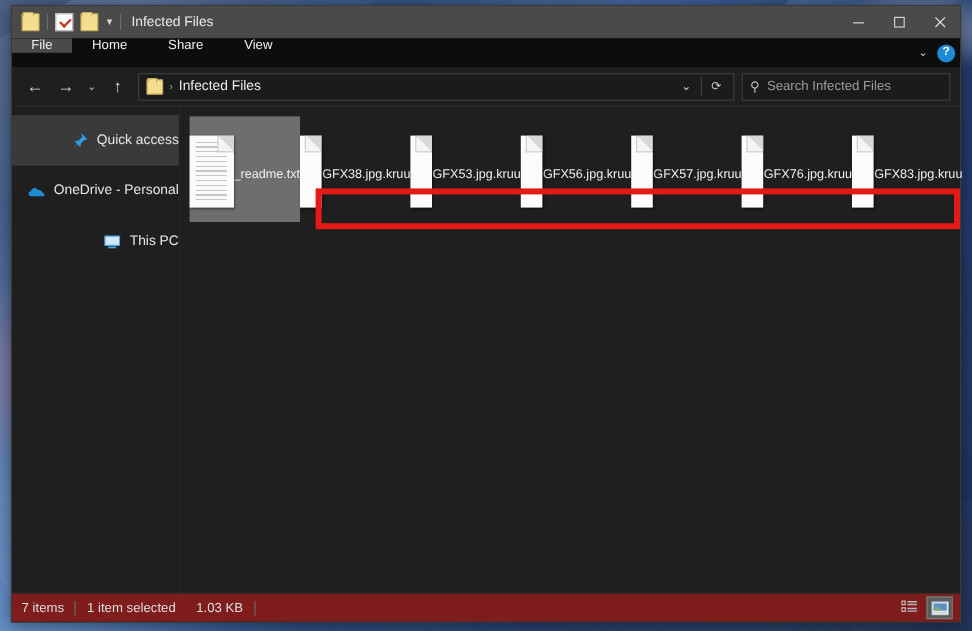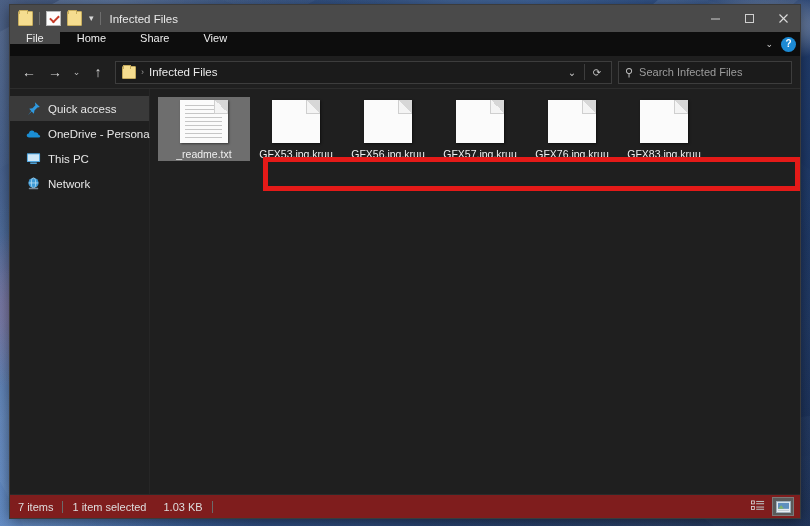--- a/index.html
+++ b/index.html
@@ -216,49 +216,49 @@
     border-top: 1px solid #2d2d2d;
   }
   #navpane {
     width: 140px;
     flex: 0 0 140px;
     background: #1f1f1f;
     padding-top: 7px;
     border-right: 1px solid #262626;
   }
   .navitem {
-    height: 25px;
+    height: 42px;
     display: flex; align-items: center;
     padding-left: 16px;
     color: #e6e6e6;
     font-size: 11.5px;
     gap: 7px;
     white-space: nowrap;
+    justify-content: flex-end;
   }
   .navitem.selected { background: #3a3a3a; }
   .navicon { width: 15px; height: 15px; flex: 0 0 15px; position: relative; }
   .navicon svg { display: block; }
 
   #content {
     flex: 1 1 auto;
     background: #1f1f1f;
     position: relative;
     padding: 8px 0 0 8px;
     min-width: 0;
   }
   #tilegrid {
     display: flex;
     align-items: flex-start;
     gap: 0;
   }
   .tile {
     width: 92px;
-    height: 64px;
-    display: flex;
-    flex-direction: column;
+    height: 88px;
+    display: flex;
     align-items: center;
     justify-content: flex-start;
     padding-top: 3px;
   }
   .tile.selected { background: #6e6e6e; }
   .doc {
     width: 48px; height: 60px;
     position: relative;
     background: #fbfbfb;
     box-shadow: 1px 1px 2px rgba(0,0,0,0.5);
@@ -434,45 +434,41 @@
           <span class="navicon">
             <svg width="15" height="15" viewBox="0 0 16 16">
               <rect x="1" y="2.5" width="14" height="9.2" rx="0.6" fill="#4fa6e0"></rect>
               <rect x="2" y="3.5" width="12" height="7.2" fill="#cfe7f7"></rect>
               <rect x="4.5" y="12.2" width="7" height="1.6" fill="#4fa6e0"></rect>
             </svg>
           </span>
           <span>This PC</span>
         </div>
 
-        <div class="navitem">
-          <span class="navicon">
-            <svg width="15" height="15" viewBox="0 0 16 16">
-              <circle cx="8" cy="7.4" r="5.4" fill="#3d9ad6"></circle>
-              <ellipse cx="8" cy="7.4" rx="2.3" ry="5.4" fill="none" stroke="#bfe2f5" stroke-width="0.8"></ellipse>
-              <line x1="2.8" y1="7.4" x2="13.2" y2="7.4" stroke="#bfe2f5" stroke-width="0.8"></line>
-              <rect x="3" y="12.4" width="10" height="1.8" rx="0.5" fill="#7a8794"></rect>
-            </svg>
-          </span>
-          <span>Network</span>
-        </div>
       </div>
 
       <div id="content">
         <div id="tilegrid">
 
           <div class="tile selected">
             <div class="doc text">
               <div class="lines"></div>
               <div class="corner-cut"></div>
               <div class="fold"></div>
             </div>
             <div class="tile-label">_readme.txt</div>
           </div>
 
+          <div class="tile">
+            <div class="doc">
+              <div class="corner-cut"></div>
+              <div class="fold"></div>
+            </div>
+            <div class="tile-label">GFX38.jpg.kruu</div>
+          </div>
 
           <div class="tile">
             <div class="doc">
               <div class="corner-cut"></div>
               <div class="fold"></div>
             </div>
             <div class="tile-label">GFX53.jpg.kruu</div>
           </div>
 
           <div class="tile">

